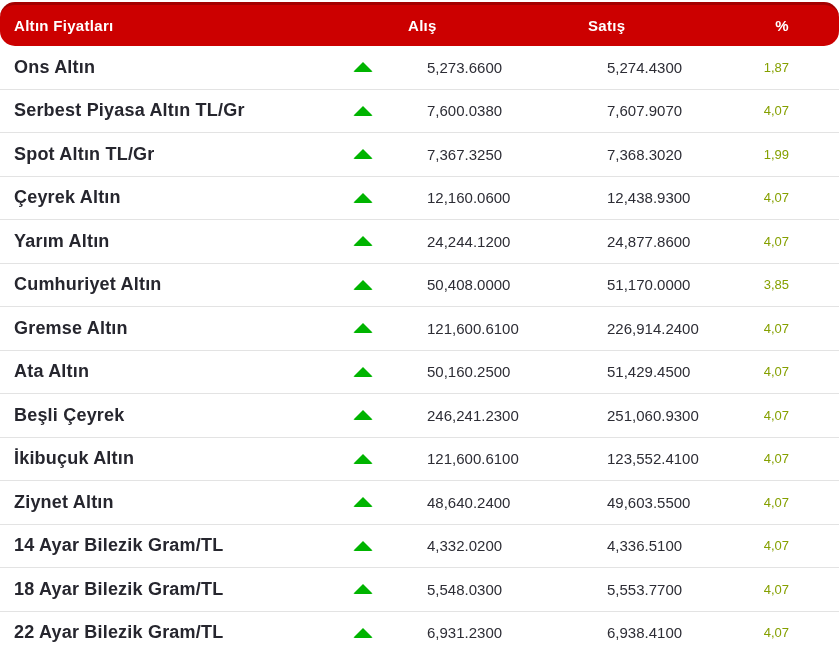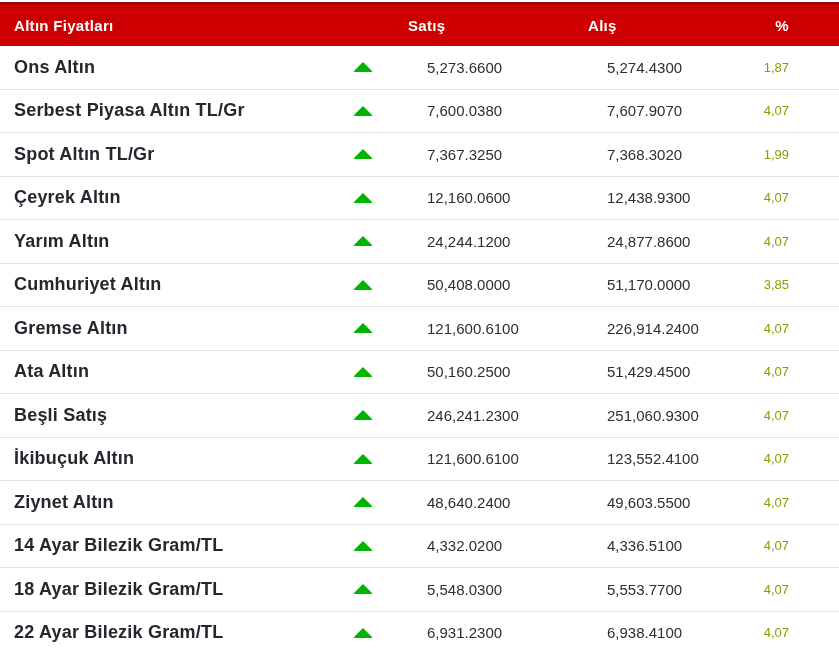--- a/index.html
+++ b/index.html
@@ -16,20 +16,21 @@
   .grid-row {
     display: grid;
     grid-template-columns: 352px 56px 180px 172px 1fr;
     align-items: center;
   }
   .thead {
     background: #cc0000;
     border-top: 3px solid #a30000;
     height: 41px;
     color: #ffffff;
+    border-radius: 15px;
   }
   .thead .title {
     padding-left: 14px;
     font-size: 15px;
     font-weight: bold;
     letter-spacing: 0.3px;
   }
   .thead .hcol {
     font-size: 15px;
     font-weight: bold;
@@ -83,22 +84,22 @@
   }
 </style>
 </head>
 <body>
 
 <div class="wrap">
 
   <div class="grid-row thead">
     <div class="title">Altın Fiyatları</div>
     <div></div>
+    <div class="hcol">Alış</div>
     <div class="hcol">Satış</div>
-    <div class="hcol">Alış</div>
     <div class="hcol hchange">%</div>
   </div>
 
   <div>
     <div class="grid-row trow">
       <div class="name">Ons Altın</div>
       <div class="arrow-cell">
         <span class="arrow-up"></span>
       </div>
       <div class="num">5,273.6600</div>
@@ -170,21 +171,21 @@
       <div class="name">Ata Altın</div>
       <div class="arrow-cell">
         <span class="arrow-up"></span>
       </div>
       <div class="num">50,160.2500</div>
       <div class="num">51,429.4500</div>
       <div class="change">4,07</div>
     </div>
 
     <div class="grid-row trow">
-      <div class="name">Beşli Satış</div>
+      <div class="name">Beşli Çeyrek</div>
       <div class="arrow-cell">
         <span class="arrow-up"></span>
       </div>
       <div class="num">246,241.2300</div>
       <div class="num">251,060.9300</div>
       <div class="change">4,07</div>
     </div>
 
     <div class="grid-row trow">
       <div class="name">İkibuçuk Altın</div>

